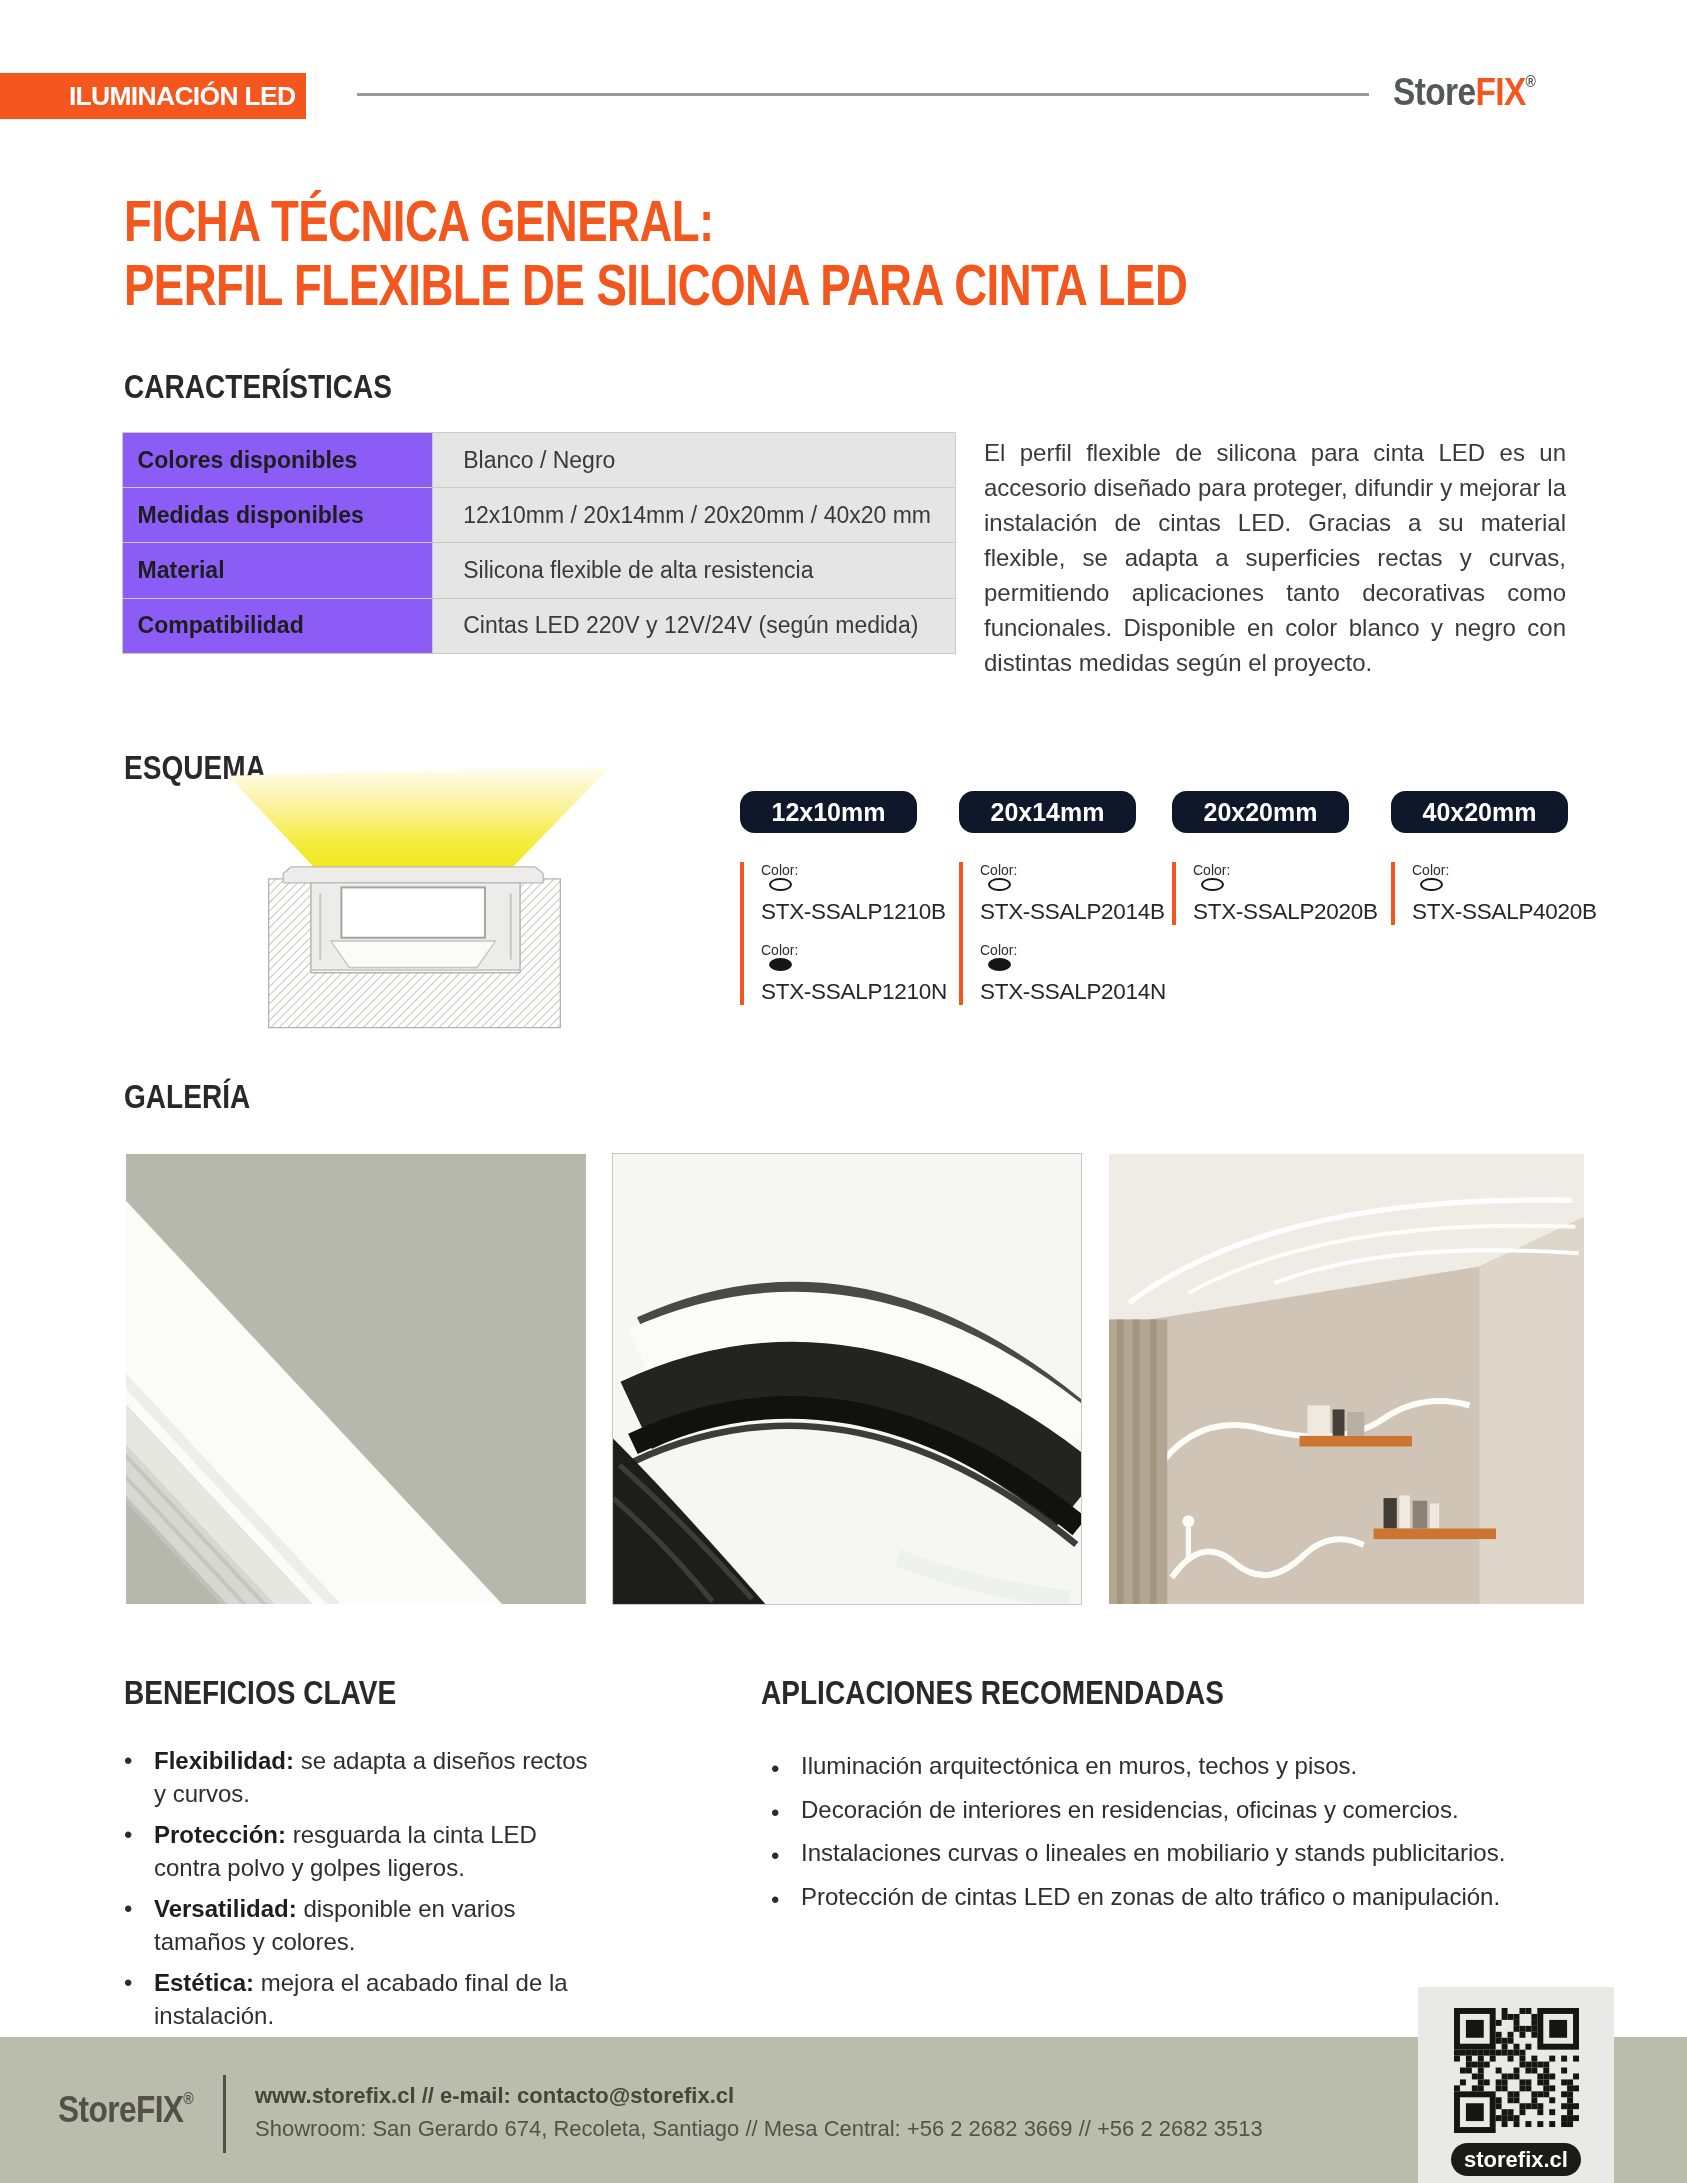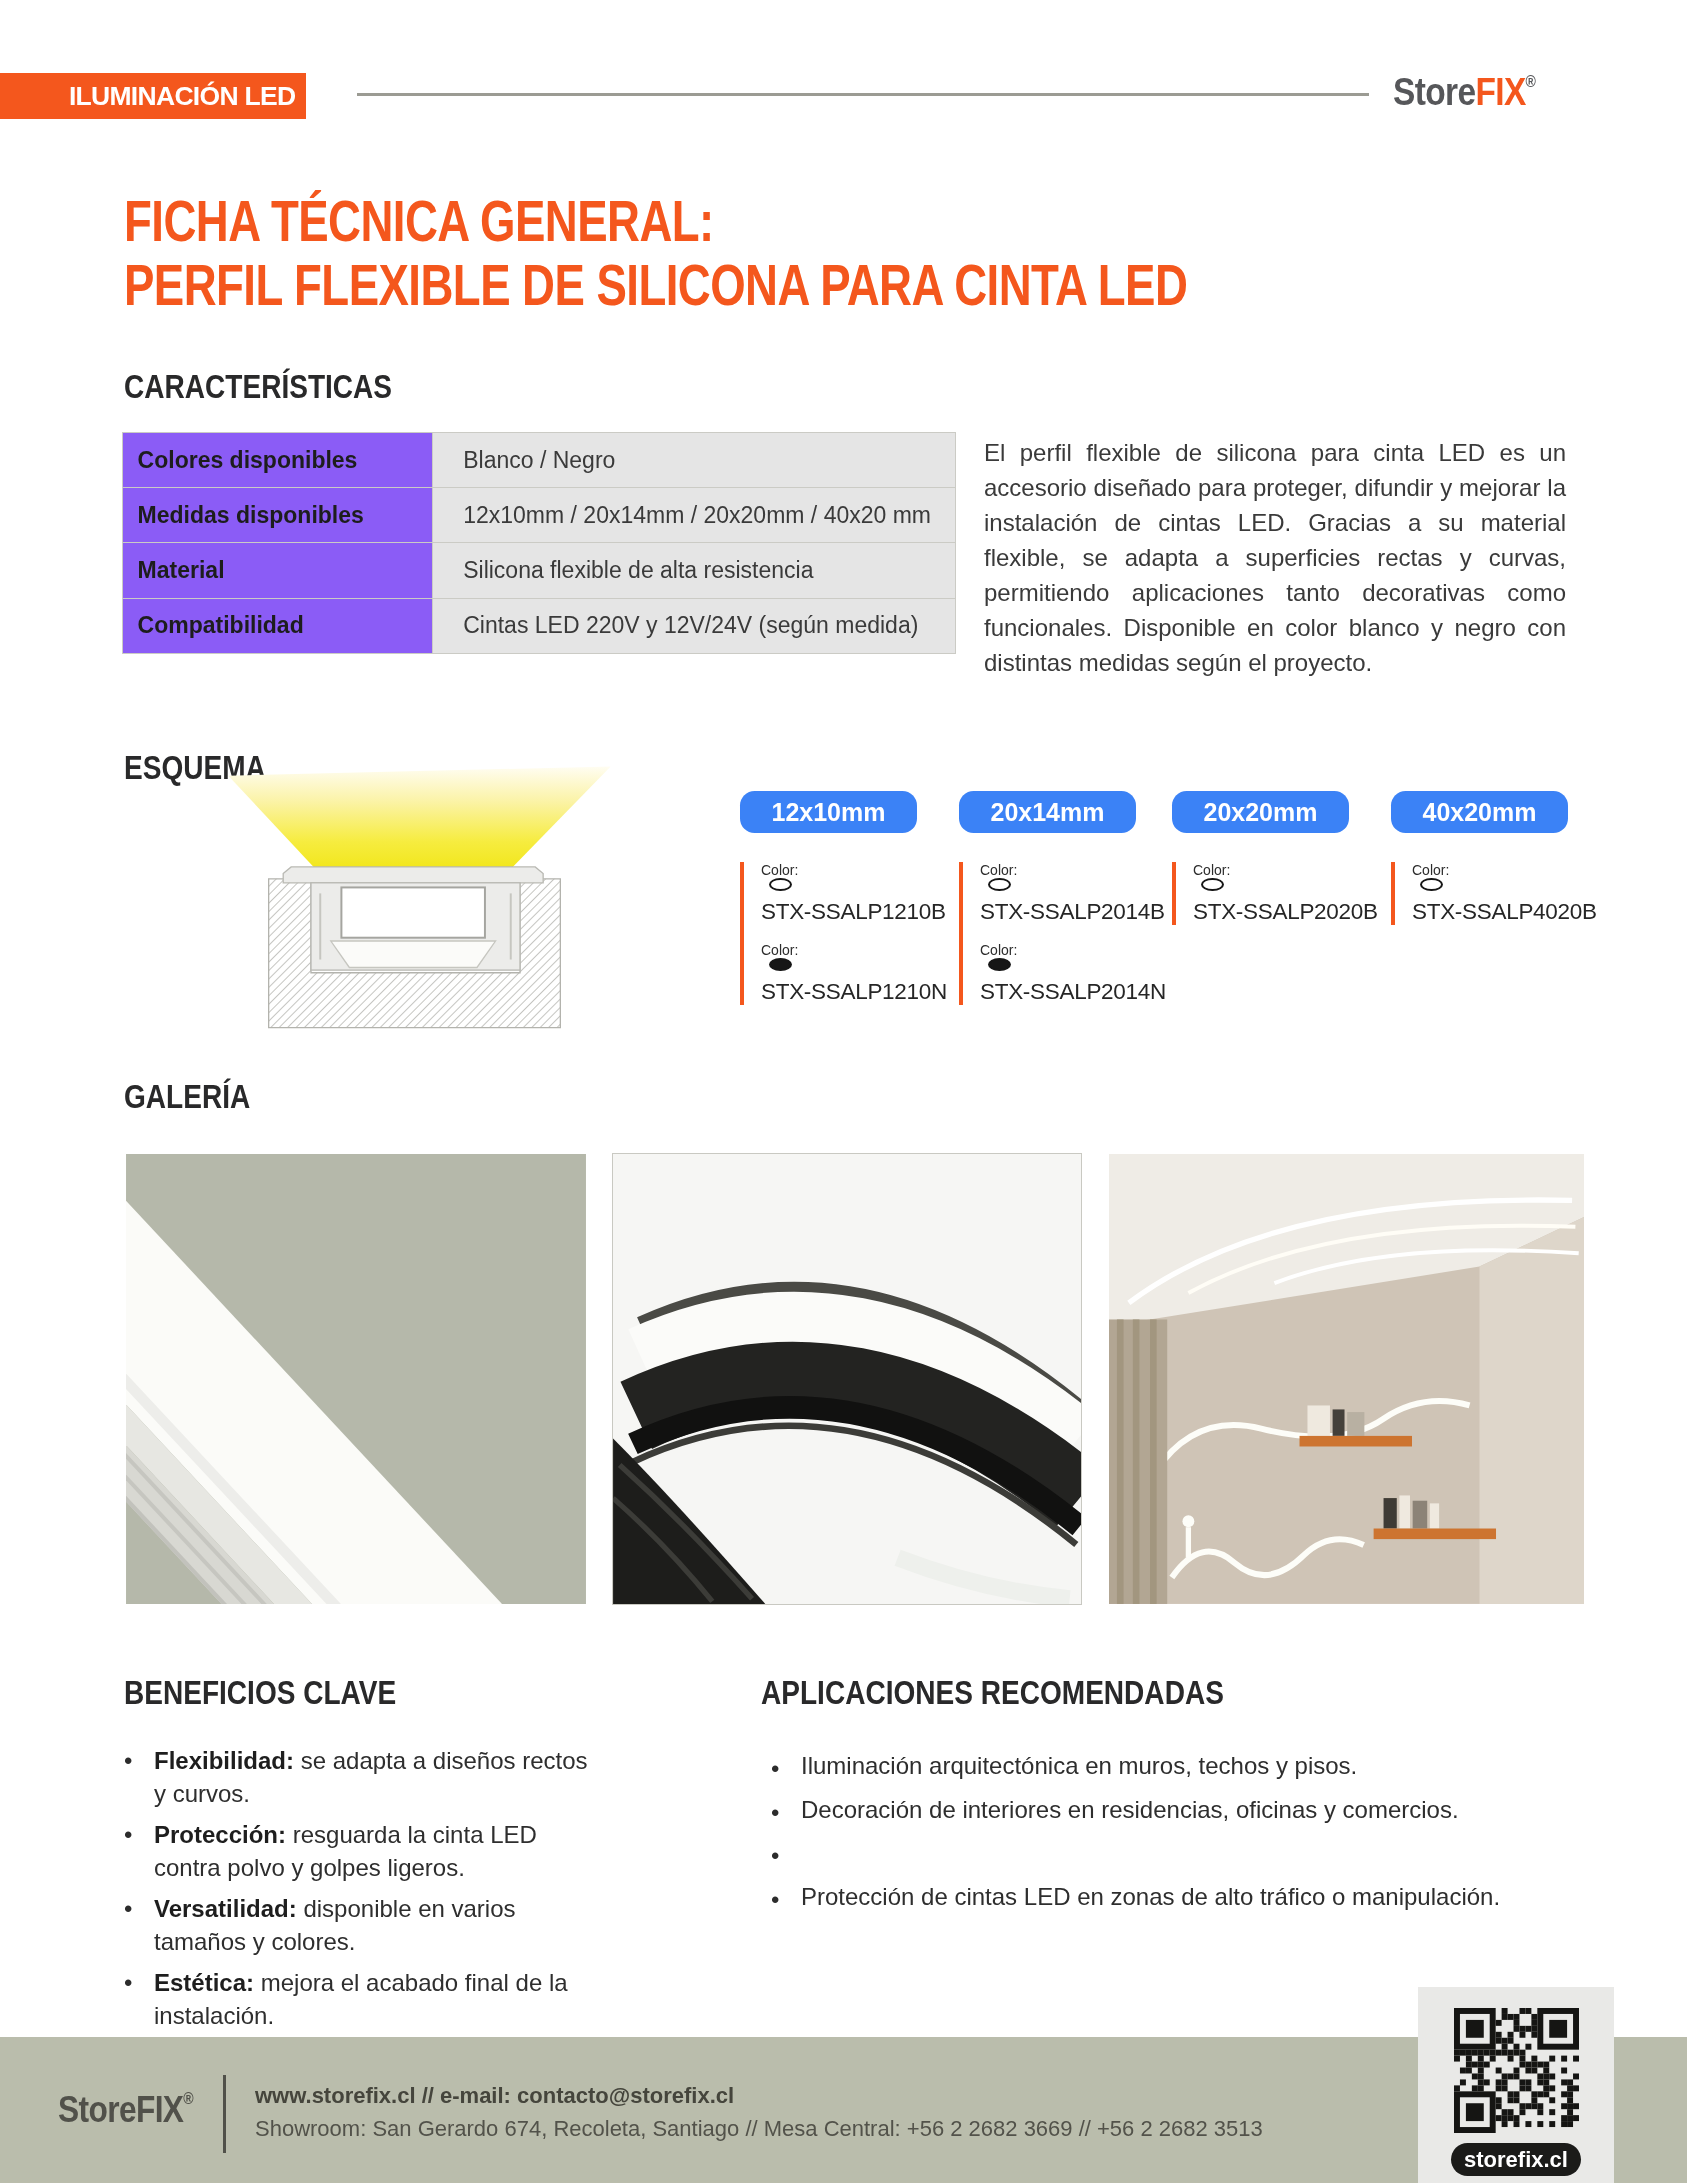--- a/index.html
+++ b/index.html
@@ -33,21 +33,21 @@
   .spec-table td.val{background:#e5e5e5;color:#3a3a3a;padding:6.6px 13.2px 6.6px 30px;}
   .spec-table tr.r1 td{height:41px;} .spec-table tr.r2 td{height:41px;}
   .spec-table tr.tall td{height:122px;vertical-align:top;padding-top:10.6px;}
   .spec-table tr.tall td.val{line-height:44px;}
 
   .desc{left:984px;top:435px;width:582px;font-size:24px;line-height:35px;color:#3a3a3a;
         text-align:justify;}
 
   
   .variant{width:179px;}
-  .pill{width:177px;height:42px;border-radius:14.6px;background:#3b82f6;color:#ffffff;
+  .pill{width:177px;height:42px;border-radius:14.6px;background:#0f172a;color:#ffffff;
         font-weight:700;font-size:25px;display:flex;align-items:center;justify-content:center;}
   .entries{border-left:4.6px solid #f4571d;padding-left:17px;margin-top:29px;}
   .color-line{font-size:14px;color:#2c2c2c;display:flex;align-items:flex-start;height:29px;flex-direction:column;}
   .swatch{display:inline-block;width:18.5px;height:18.5px;border-radius:50%;border:2.6px solid #161616;
           margin-left:8px;box-sizing:content-box;}
   .sw-white{background:#ffffff;} .sw-black{background:#161616;}
   .code{font-size:22.5px;color:#262626;letter-spacing:-0.3px;margin-top:8px;white-space:nowrap;}
   .entry + .entry{margin-top:17px;}
 
   
@@ -299,20 +299,21 @@
     <div class="item">
       <div class="bullet">•</div>
       <div class="btext">Iluminación arquitectónica en muros, techos y pisos.</div>
     </div>
     <div class="item">
       <div class="bullet">•</div>
       <div class="btext">Decoración de interiores en residencias, oficinas y comercios.</div>
     </div>
     <div class="item">
       <div class="bullet">•</div>
+      <div class="btext">Instalaciones curvas o lineales en mobiliario y stands publicitarios.</div>
     </div>
     <div class="item">
       <div class="bullet">•</div>
       <div class="btext">Protección de cintas LED en zonas de alto tráfico o manipulación.</div>
     </div>
   </div>
 
   <div class="abs footer"></div>
   <div class="abs logo logo-foot"><span class="st">Store</span><span class="fx">FIX</span><span class="reg">®</span></div>
   <div class="abs foot-divider"></div>

